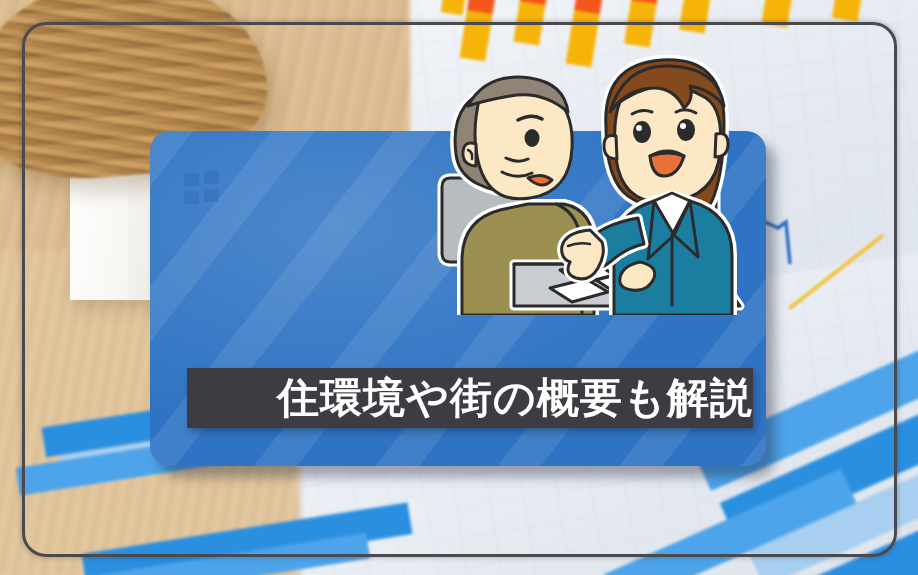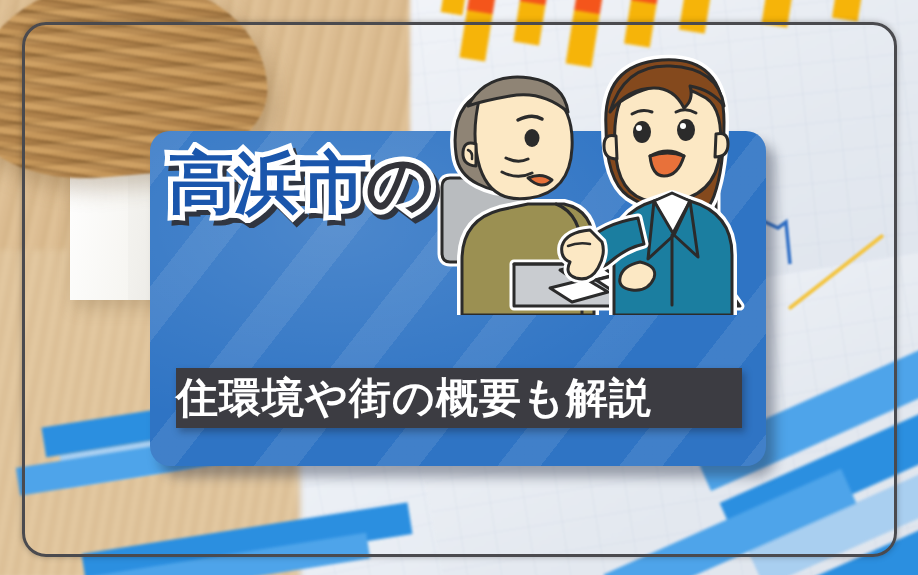--- a/index.html
+++ b/index.html
@@ -176,24 +176,24 @@
   .ink-blue, .ink-dark{
     -webkit-text-stroke:10px #fff;
     paint-order:stroke fill;
     filter:drop-shadow(4px 5px 0 rgba(47,47,52,.92));
   }
   .ink-blue{ color:#1a56ac; }
   .ink-dark{ color:#34343a; }
 
   
   .subband{
-    position:absolute; left:176px; top:368px; width:566px; height:60px;
+    position:absolute; left:187px; top:368px; width:566px; height:60px;
     background:#3c3c42;
     z-index:6;
-    display:flex; align-items:center; justify-content:flex-start;
+    display:flex; align-items:center; justify-content:flex-end;
     box-shadow:3px 4px 7px rgba(20,25,40,.35);
   }
   .subband span{
     font-family:"DejaVu Sans","Liberation Sans", sans-serif;
     font-weight:700;
     font-size:42px;
     color:#ffffff;
     letter-spacing:1px;
     white-space:nowrap;
   }
@@ -365,20 +365,19 @@
     <path d="M180 180 q-24 2 -28 16 q-2 12 8 16 q-6 12 6 16 q14 4 22 -10 q8 -14 4 -26 z" fill="#fce8c4" stroke="#fff" stroke-width="9"></path>
     <path d="M180 180 q-24 2 -28 16 q-2 12 8 16 q-6 12 6 16 q14 4 22 -10 q8 -14 4 -26 z" fill="#fce8c4"></path>
     <path d="M158 196 q10 -4 22 -2" fill="none" stroke-width="2.5"></path>
 
     <path d="M230 212 q-18 4 -20 16 q-2 10 12 12 q16 2 22 -12 q4 -12 -14 -16 z" fill="#fce8c4"></path>
   </g>
 </svg>
 </div>
 
 <div class="titles">
-  <div class="tline t1"><span class="ink-blue">高浜市</span><span class="ink-dark">の</span></div>
 </div>
 
 <div class="subband">
   <span>住環境や街の概要も解説</span>
 </div>
 
 <div class="frame"></div>
 
 </body></html>

